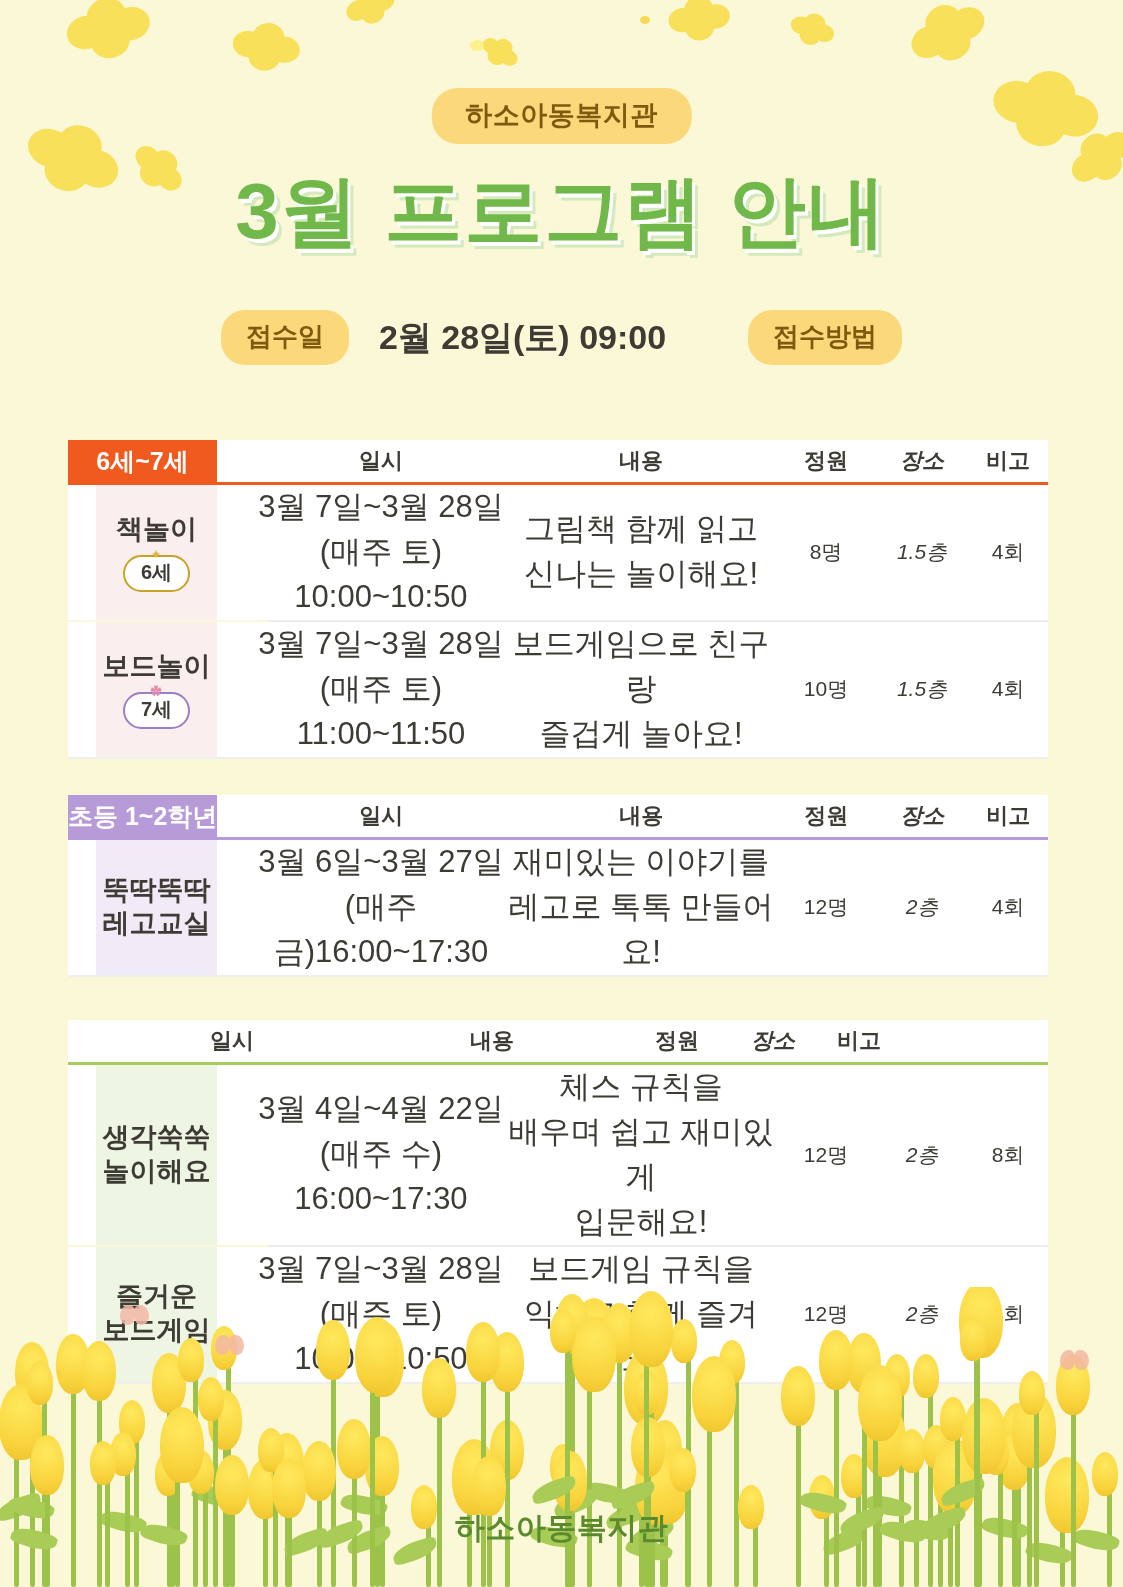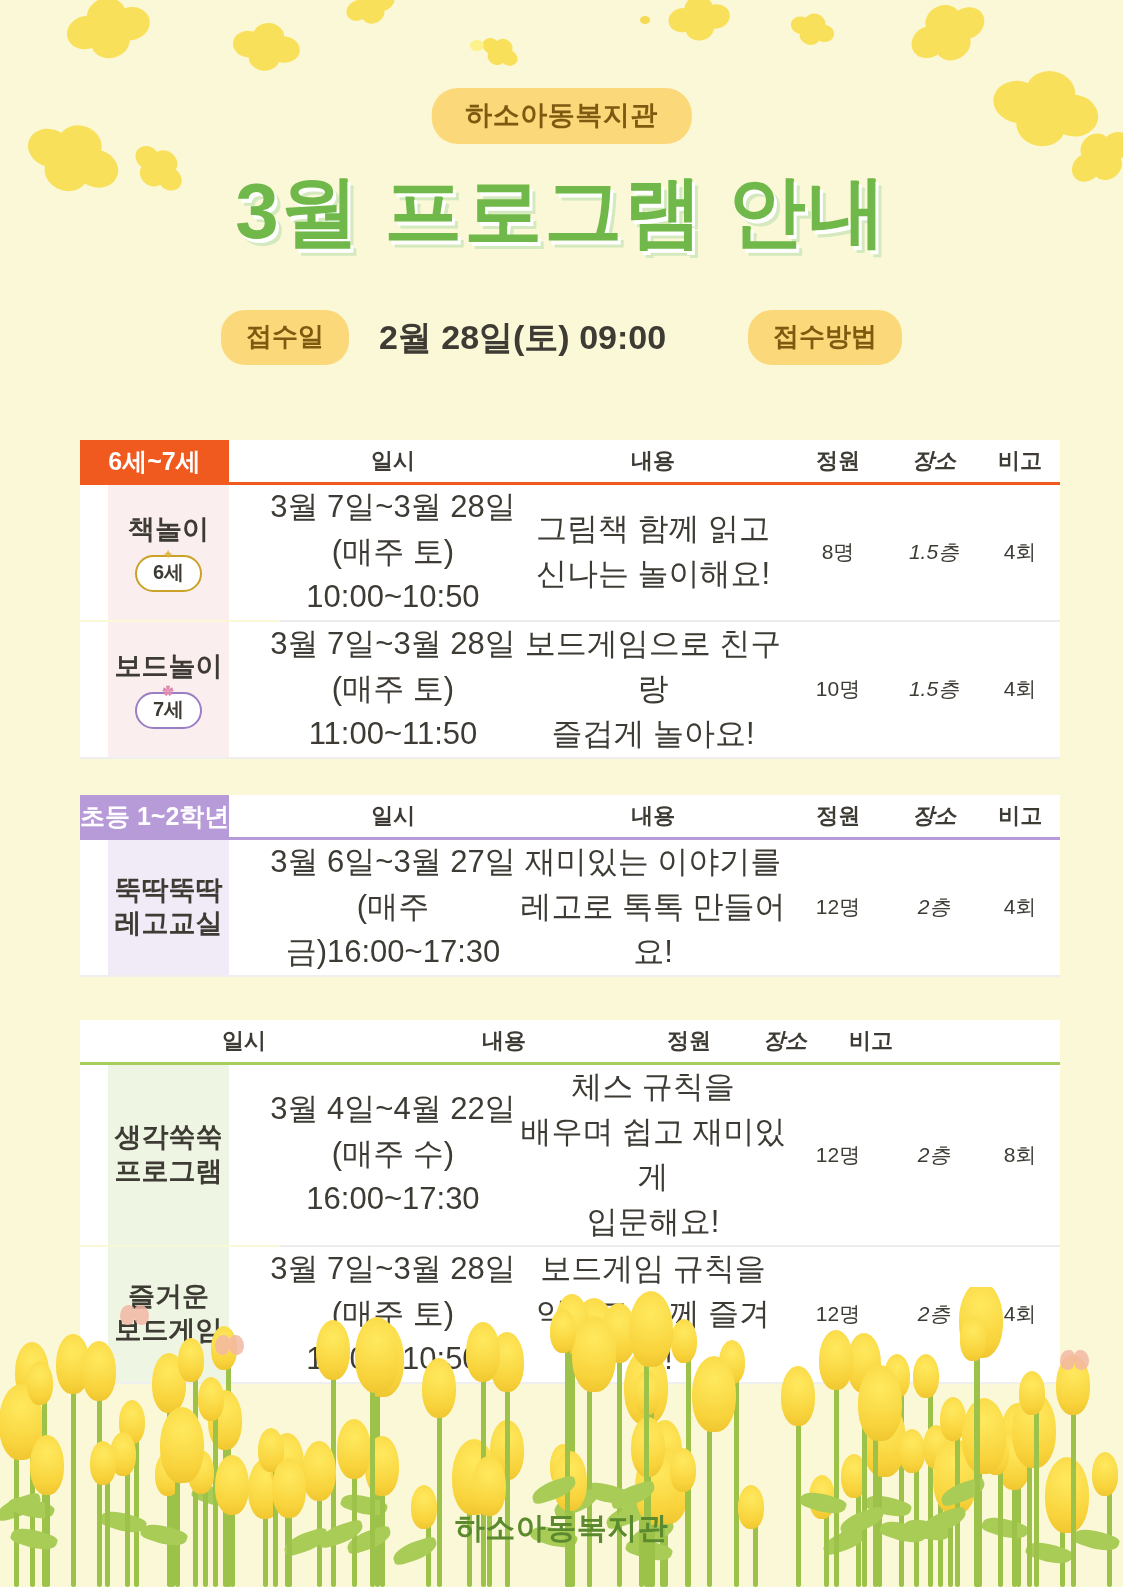--- a/index.html
+++ b/index.html
@@ -136,21 +136,21 @@
     font-size: 34px;
     font-weight: bold;
     color: #3d3b34;
     white-space: nowrap;
   }
   .sub-gap { width: 22px; }
 
   
   .section {
     position: absolute;
-    left: 80px;
+    left: 68px;
     width: 980px;
   }
   .sec-header {
     display: flex;
     align-items: stretch;
     height: 42px;
   }
   .sec-tag {
     width: 200px;
     display: flex;
@@ -434,21 +434,21 @@
           <div class="col c-desc">내용</div>
           <div class="col c-cap">정원</div>
           <div class="col c-place">장소</div>
           <div class="col c-note">비고</div>
         </div>
       </div>
       <div class="rule" style="background: rgb(166, 204, 92);"></div>
       <div class="row">
         <div class="row-name" style="background: rgb(238, 245, 226);">
           <div style="white-space: pre-line;">생각쑥쑥
-프로그램</div>
+놀이해요</div>
         </div>
         <div class="row-cells">
           <div class="cell c-date big">3월 4일~4월 22일
 (매주 수) 16:00~17:30</div>
           <div class="cell c-desc big">체스 규칙을
 배우며 쉽고 재미있게
 입문해요!</div>
           <div class="cell c-cap">12명</div>
           <div class="cell c-place">2층</div>
           <div class="cell c-note">8회</div>

